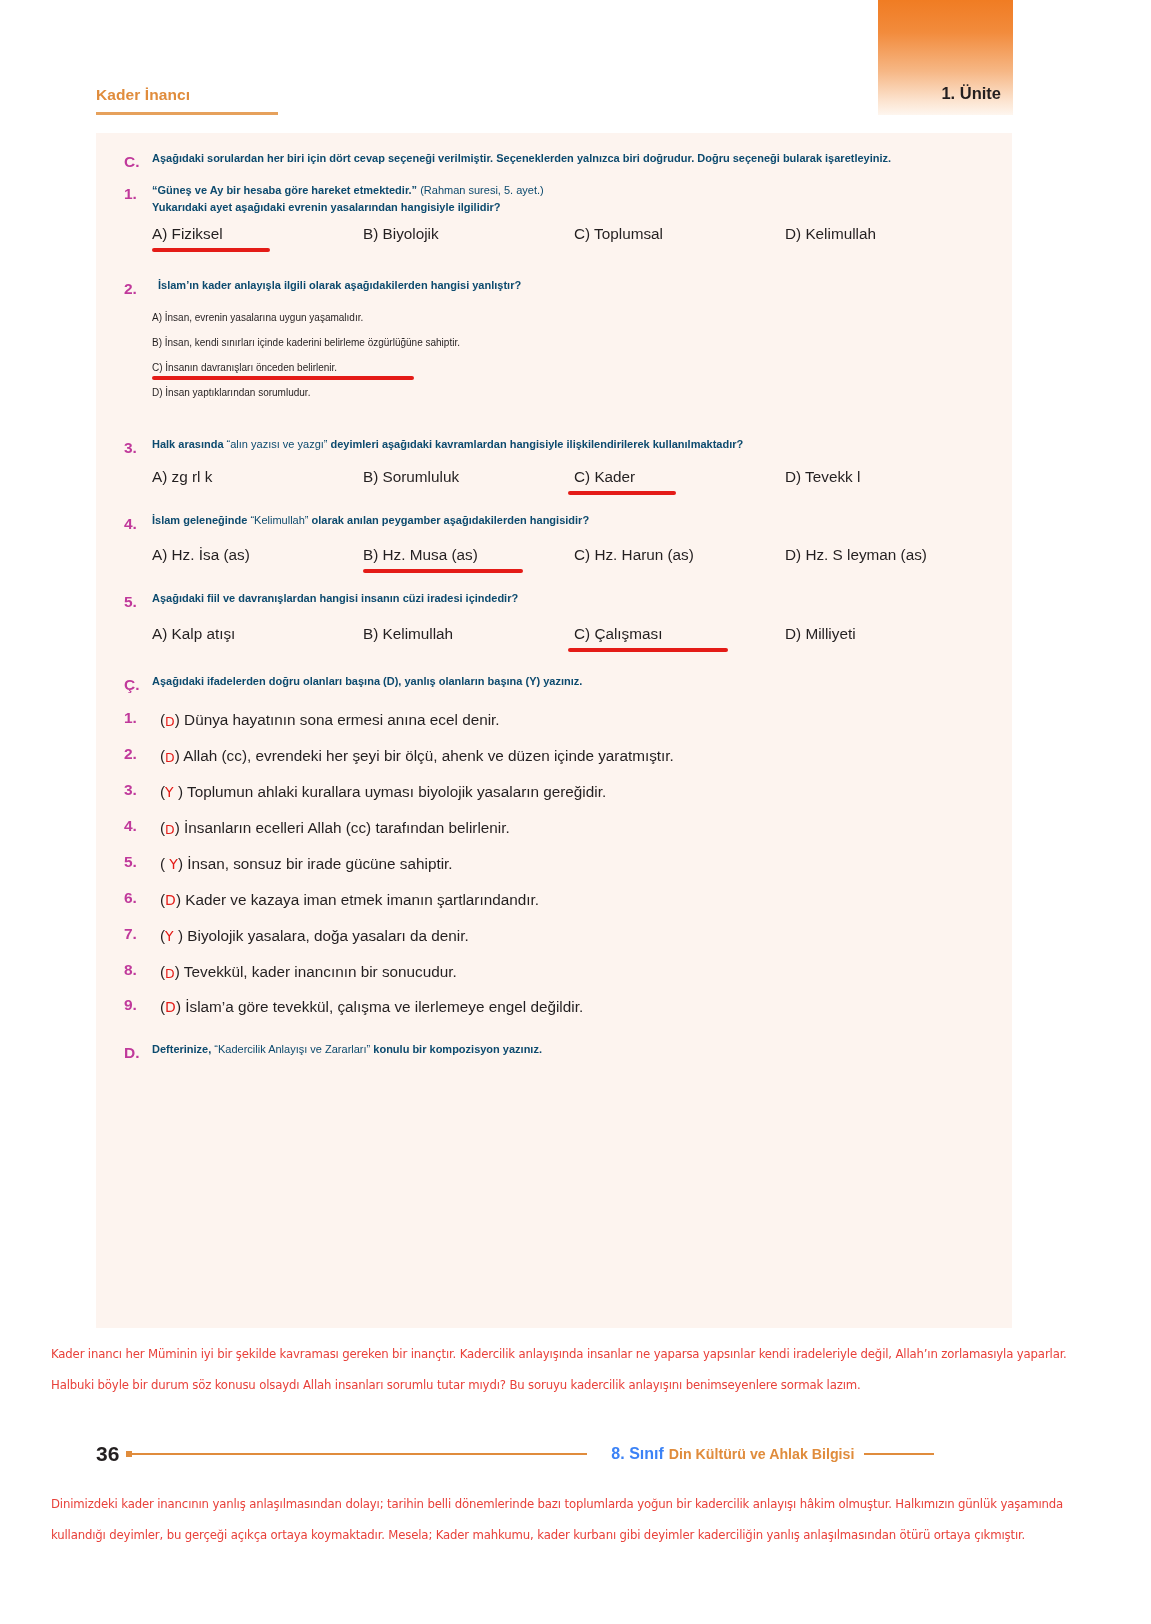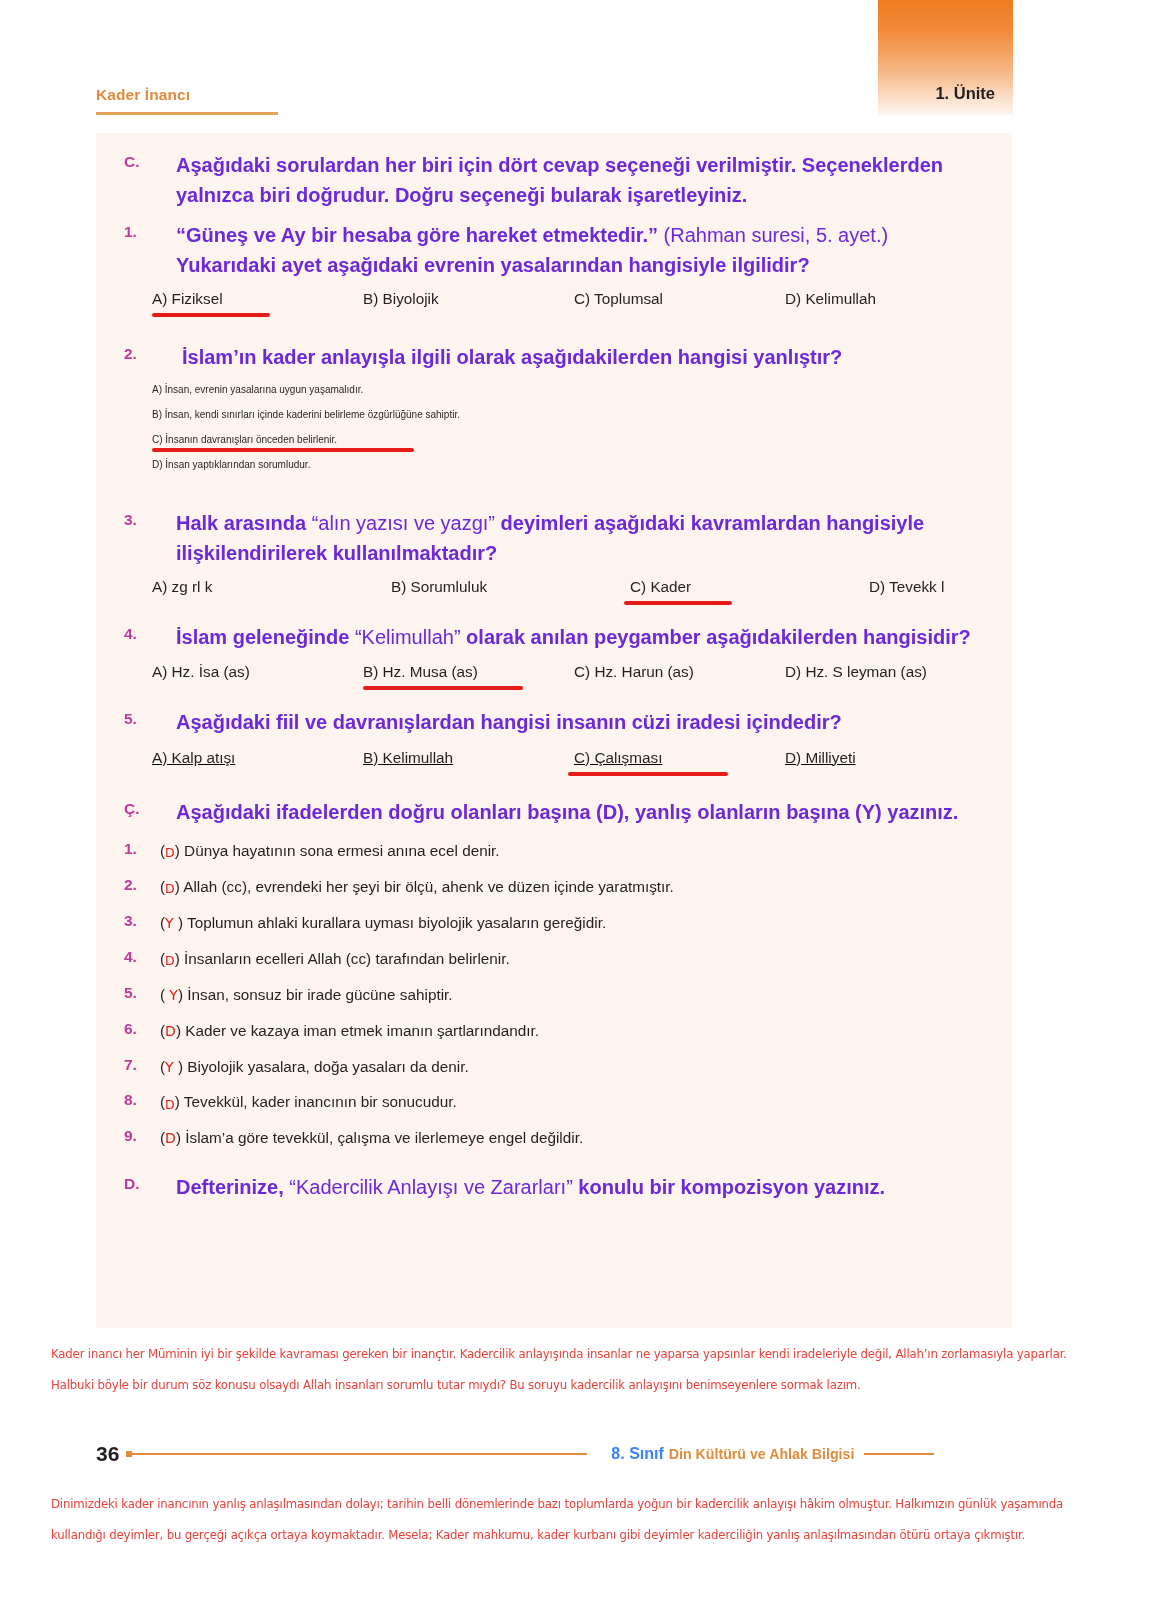--- a/index.html
+++ b/index.html
@@ -18,21 +18,21 @@
     position: absolute;
     top: 0;
     left: 878px;
     width: 135px;
     height: 115px;
     background: linear-gradient(to bottom, #F07C23 0%, #F28B3C 28%, #F6B785 62%, #FCE4D0 88%, #FEF6EF 100%);
   }
   .unit-tab-label {
     position: absolute;
     bottom: 12px;
-    right: 18px;
+    right: 12px;
     font-size: 16.5px;
     font-weight: bold;
     color: #231f20;
     white-space: nowrap;
   }
 
   
   .runhead {
     position: absolute;
     top: 86px;
@@ -82,25 +82,24 @@
     color: #C0399B;
     font-weight: bold;
     font-size: 15.5px;
     flex: 0 0 auto;
     line-height: 1.5;
   }
   .marker.lettered { width: 42px; text-align: left; padding-left: 14px; }
   .marker.numbered { width: 42px; text-align: left; padding-left: 14px; }
 
   .body-text {
-    font-size: 20px;
-    color: #6d28d9;
+    font-size: 11px;
+    color: #0c4a6e;
     line-height: 1.52;
     flex: 1 1 auto;
-    margin-left: 24px;
   }
   .bold { font-weight: bold; }
   .reg  { font-weight: normal; }
   .uline { text-underline-offset: 2px; }
 
   
   .sec-C   { margin-top: 4px; }
   .q1      { margin-top: 9px; }
   .q-blk   { margin-top: 22px; }
   .sec-Ci  { margin-top: 30px; }
@@ -284,21 +283,21 @@
     </div><br>
     <div class="opt-line">D)  İnsan yaptıklarından sorumludur.</div>
   </div>
 
   <div class="row q-blk" style="margin-top:36px;">
     <div class="marker numbered">3.</div>
     <div class="body-text bold">
       <span>Halk arasında </span><span class="reg">“alın yazısı ve yazgı”</span><span> deyimleri aşağıdaki kavramlardan hangisiyle ilişkilendirilerek kullanılmaktadır?</span>
     </div>
   </div>
-  <div class="opts" style="gap:28px;">
+  <div class="opts" style="">
     <div class="opt opt-w1">A)    zg rl k</div>
     <div class="opt opt-w2">B)  Sorumluluk</div>
     <div class="opt opt-w3">
       <span>C)  Kader</span>
       <span class="mark-ul" style="width:108px;left:-6px;"></span>
     </div>
     <div class="opt">D)  Tevekk l</div>
   </div>
 
   <div class="row q-blk" style="margin-top:26px;">
@@ -314,21 +313,21 @@
       <span class="mark-ul" style="width:160px;left:0;"></span>
     </div>
     <div class="opt opt-w3">C)  Hz. Harun (as)</div>
     <div class="opt">D)  Hz. S leyman (as)</div>
   </div>
 
   <div class="row q-blk" style="margin-top:26px;">
     <div class="marker numbered">5.</div>
     <div class="body-text bold">Aşağıdaki fiil ve davranışlardan hangisi insanın cüzi iradesi içindedir?</div>
   </div>
-  <div class="opts" style="margin-top:11px;text-decoration:underline;">
+  <div class="opts" style="margin-top:11px;">
     <div class="opt opt-w1">A)  Kalp atışı</div>
     <div class="opt opt-w2">B)  Kelimullah</div>
     <div class="opt opt-w3">
       <span>C)  Çalışması</span>
       <span class="mark-ul" style="width:160px;left:-6px;"></span>
     </div>
     <div class="opt">D)  Milliyeti</div>
   </div>
 
   <div class="row sec-Ci">

